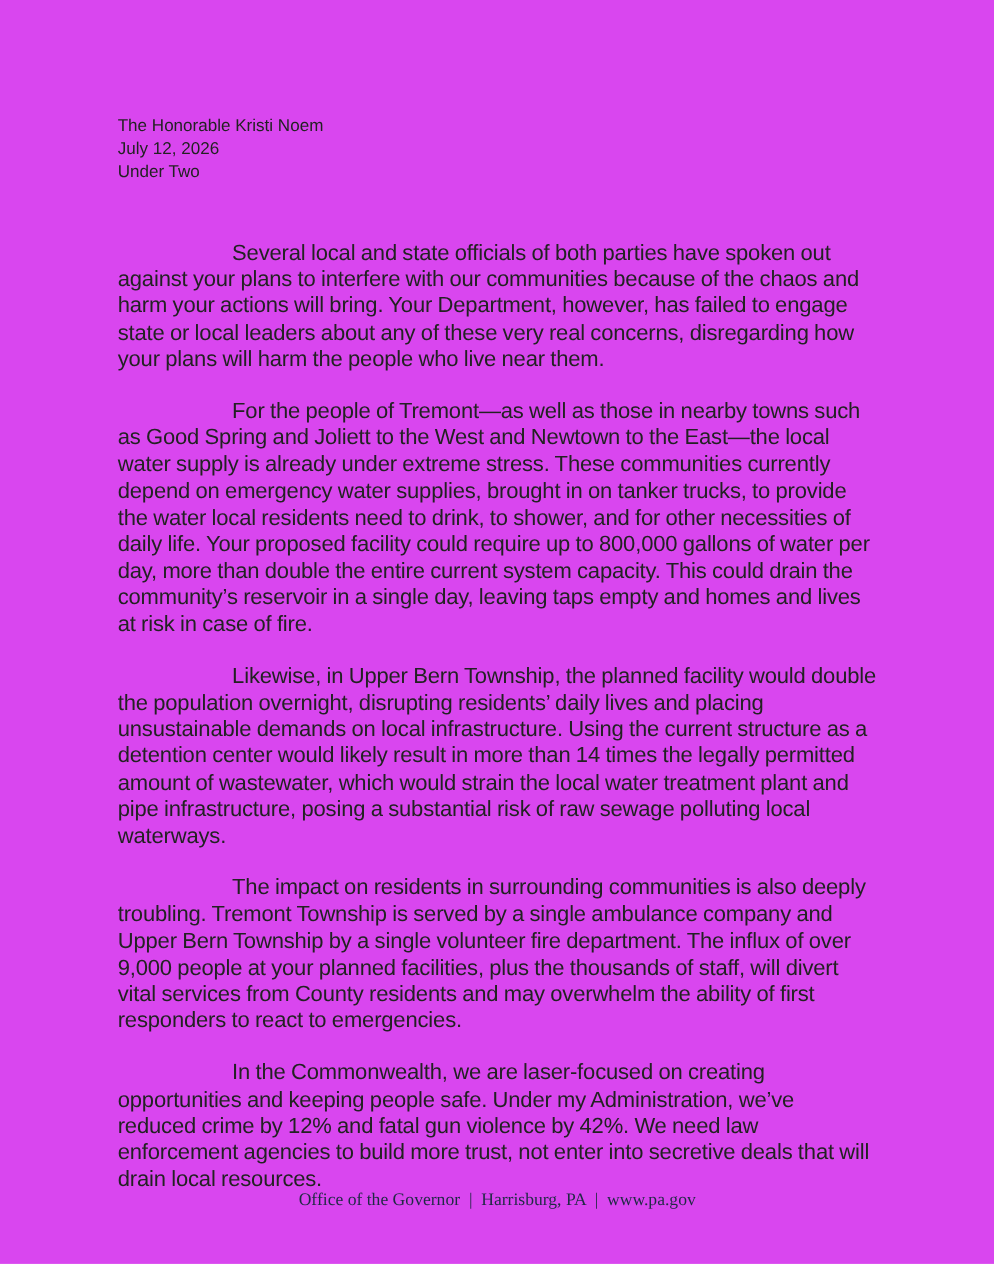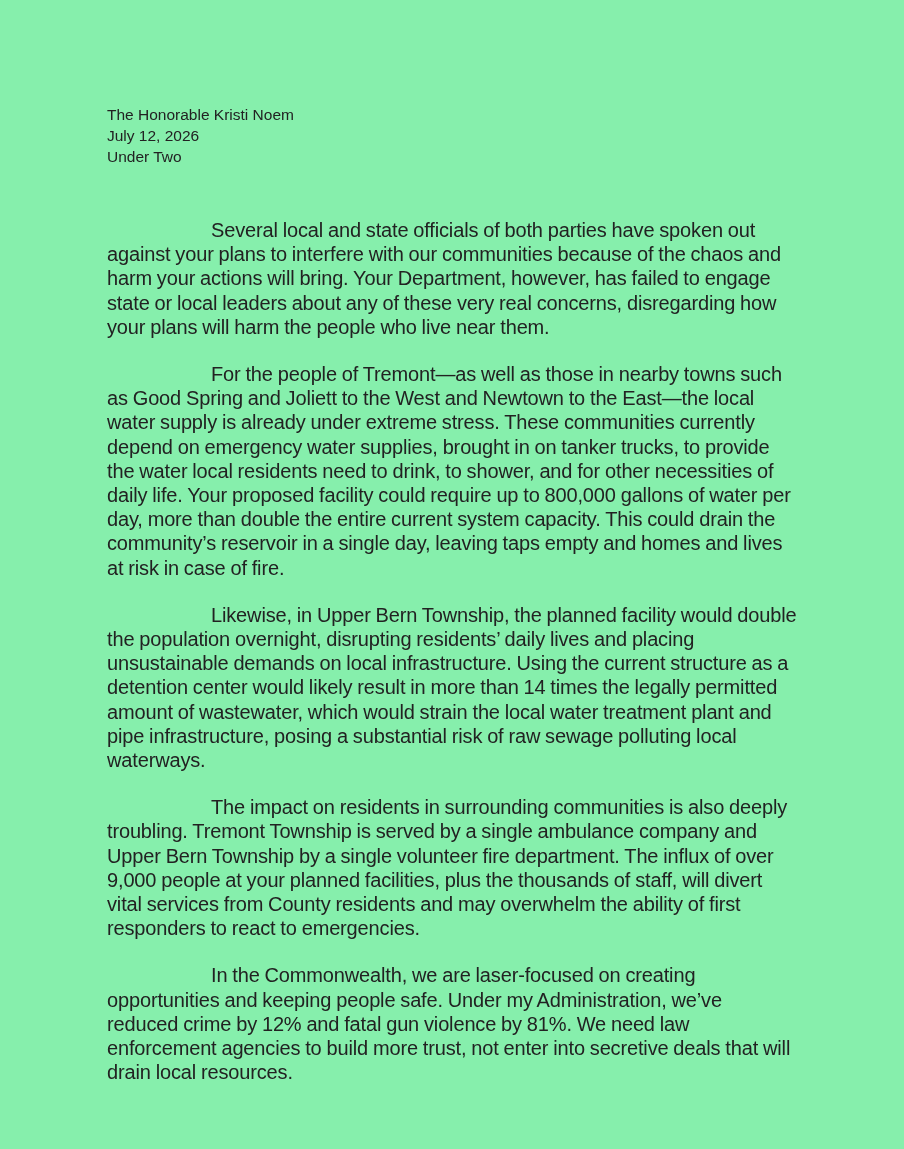--- a/index.html
+++ b/index.html
@@ -1,19 +1,19 @@
 <!DOCTYPE html>
 <html><head>
   <meta charset="utf-8">
   <style>
     html, body { margin: 0; padding: 0; background: #ffffff; }
     body { width: 904px; height: 1149px; position: relative; overflow: hidden; }
     .page {
       position: absolute; left: 0; top: 0; width: 904px; height: 1149px;
-      background: #86efac; color: #1f1f1f;
+      background: #d946ef; color: #1f1f1f;
       font-family: "Liberation Sans", "DejaVu Sans", sans-serif;
     }
     .header {
       position: absolute; left: 107px; top: 104px;
       font-size: 15.5px; line-height: 21px; color: #222222;
     }
     .header div { white-space: nowrap; }
     .body {
       position: absolute; left: 107px; top: 218px; width: 690px;
       font-size: 20px; line-height: 24.2px; color: #222222;
@@ -35,16 +35,23 @@
     <div>The Honorable Kristi Noem</div>
     <div>July 12, 2026</div>
     <div>Under Two</div>
   </div>
 
   <div class="body">
     <p class="para">Several local and state officials of both parties have spoken out against your plans to interfere with our communities because of the chaos and harm your actions will bring. Your Department, however, has failed to engage state or local leaders about any of these very real concerns, disregarding how your plans will harm the people who live near them.</p>
     <p class="para">For the people of Tremont—as well as those in nearby towns such as Good Spring and Joliett to the West and Newtown to the East—the local water supply is already under extreme stress. These communities currently depend on emergency water supplies, brought in on tanker trucks, to provide the water local residents need to drink, to shower, and for other necessities of daily life. Your proposed facility could require up to 800,000 gallons of water per day, more than double the entire current system capacity. This could drain the community’s reservoir in a single day, leaving taps empty and homes and lives at risk in case of fire.</p>
     <p class="para">Likewise, in Upper Bern Township, the planned facility would double the population overnight, disrupting residents’ daily lives and placing unsustainable demands on local infrastructure. Using the current structure as a detention center would likely result in more than 14 times the legally permitted amount of wastewater, which would strain the local water treatment plant and pipe infrastructure, posing a substantial risk of raw sewage polluting local waterways.</p>
     <p class="para">The impact on residents in surrounding communities is also deeply troubling. Tremont Township is served by a single ambulance company and Upper Bern Township by a single volunteer fire department. The influx of over 9,000 people at your planned facilities, plus the thousands of staff, will divert vital services from County residents and may overwhelm the ability of first responders to react to emergencies.</p>
-    <p class="para">In the Commonwealth, we are laser-focused on creating opportunities and keeping people safe. Under my Administration, we’ve reduced crime by 12% and fatal gun violence by 81%. We need law enforcement agencies to build more trust, not enter into secretive deals that will drain local resources.</p>
+    <p class="para">In the Commonwealth, we are laser-focused on creating opportunities and keeping people safe. Under my Administration, we’ve reduced crime by 12% and fatal gun violence by 42%. We need law enforcement agencies to build more trust, not enter into secretive deals that will drain local resources.</p>
   </div>
 
+  <div class="footer">
+    <span>Office of the Governor</span>
+    <span class="sep">|</span>
+    <span>Harrisburg, PA</span>
+    <span class="sep">|</span>
+    <span>www.pa.gov</span>
+  </div>
 </div>
 
 </body></html>

